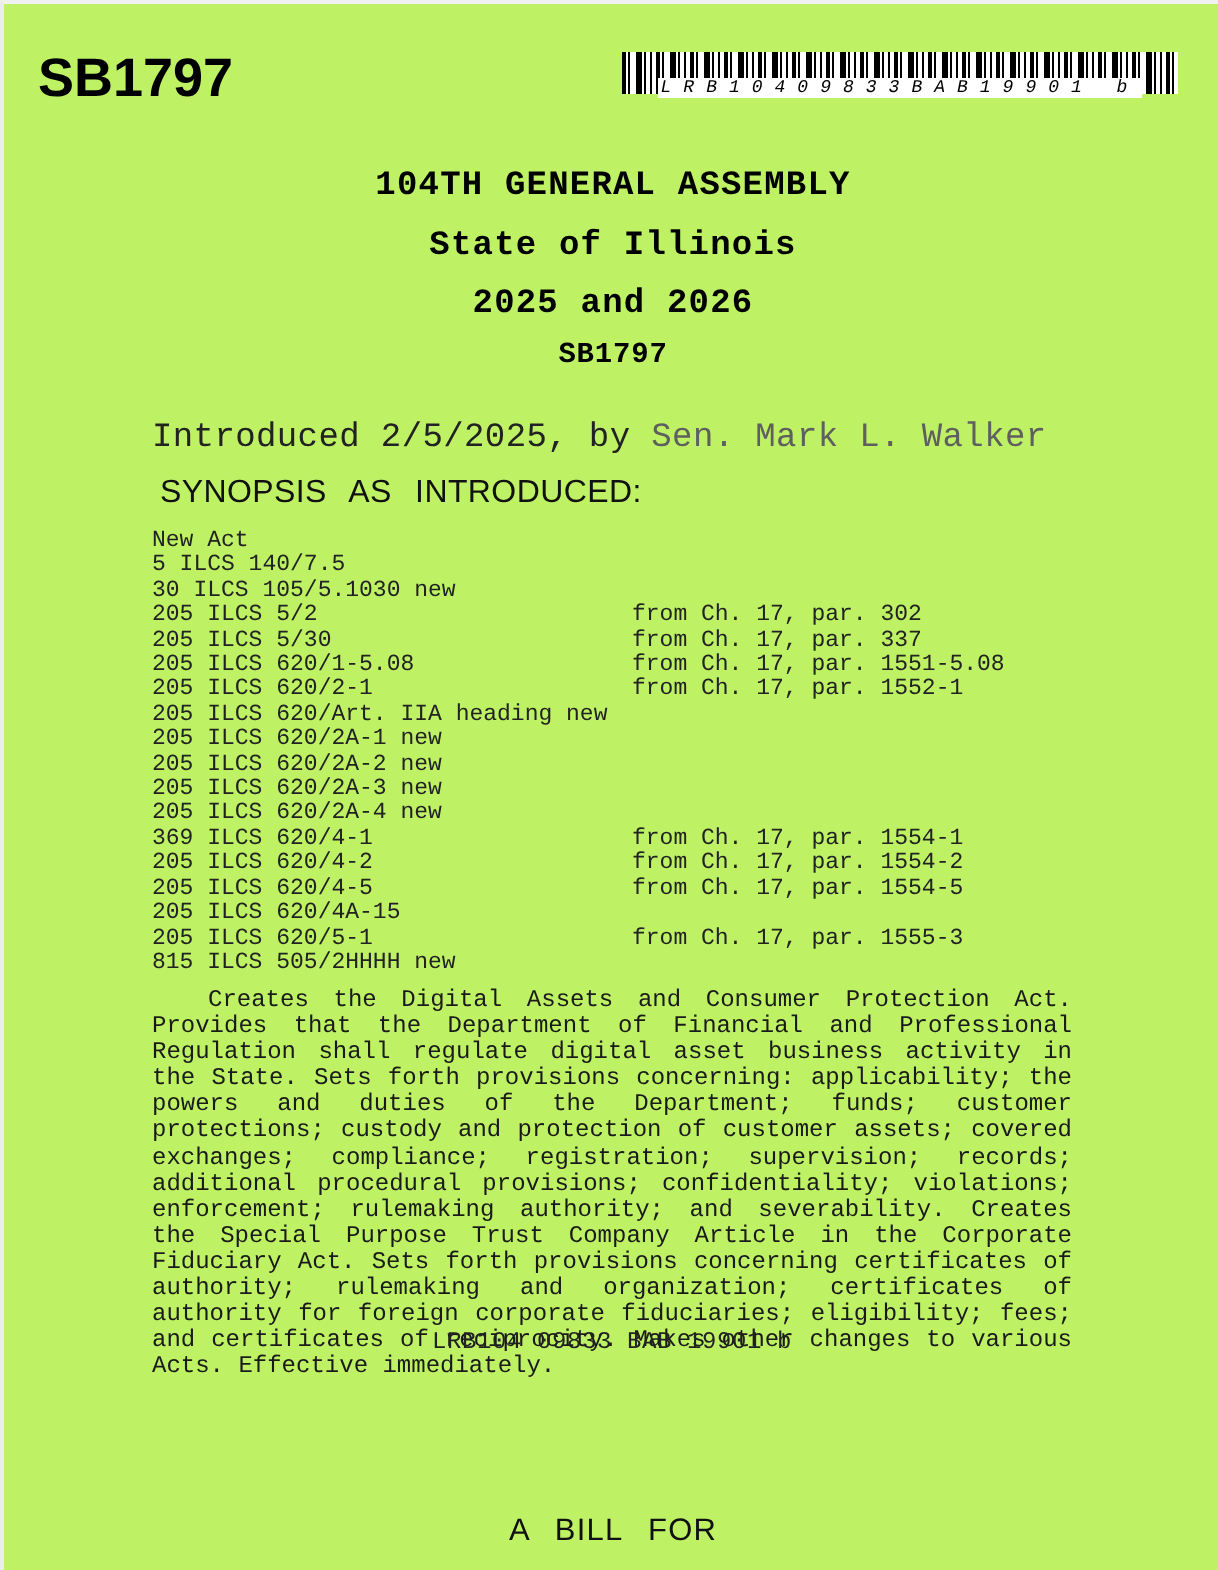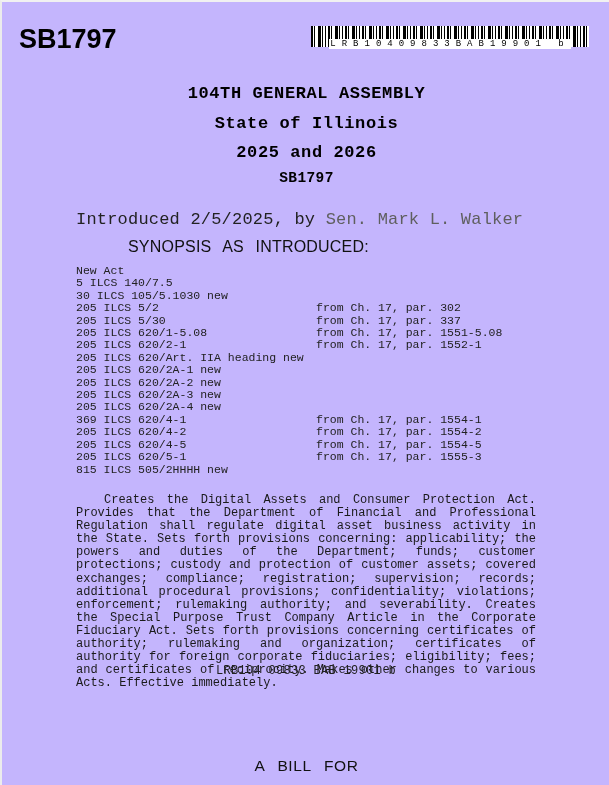--- a/index.html
+++ b/index.html
@@ -1,19 +1,19 @@
 <!DOCTYPE html>
 <html><head>
 <meta charset="utf-8">
 <style>
   html,body{margin:0;padding:0;background:#ffffff;}
   .page{
     position:relative;
     width:609px;height:785px;
-    background:#c4b5fd;
+    background:#bef264;
     border-left:2px solid #ececec;
     border-top:2px solid #f1f1f1;
     box-sizing:border-box;
     overflow:hidden;
     color:#111;
   }
   .mono{font-family:"Liberation Mono","DejaVu Sans Mono",monospace;}
   .sans{font-family:"Liberation Sans","DejaVu Sans",sans-serif;}
 
   .bill-no-big{
@@ -29,40 +29,40 @@
       #000 3px,#000 4px,#fff 4px,#fff 7px,
       #000 7px,#000 10px,#fff 10px,#fff 11px,
       #000 11px,#000 12px,#fff 12px,#fff 14px,
       #000 14px,#000 15px,#fff 15px,#fff 17px);
   }
   .barcode-text{
     position:absolute;left:0;right:0;bottom:-2px;
     text-align:center;
     font-family:"Liberation Mono",monospace;
     font-size:9px;line-height:10px;letter-spacing:6px;
-    background:transparent;color:#000;white-space:nowrap;
+    background:transparent;color:#000;white-space:nowrap;font-style:italic;
   }
   .barcode-text span{background:#fff;padding:0 1px;}
 
   .center-line{position:absolute;left:0;width:609px;text-align:center;white-space:nowrap;}
   .h-assembly{top:82px;font-size:17px;font-weight:bold;letter-spacing:0.6px;color:#000;}
   .h-state{top:112px;font-size:17px;font-weight:bold;letter-spacing:0.6px;color:#000;}
   .h-years{top:141px;font-size:17px;font-weight:bold;letter-spacing:0.6px;color:#000;}
   .h-billno{top:168px;font-size:14.5px;font-weight:bold;letter-spacing:0.4px;color:#000;}
 
   .introduced{
     position:absolute;left:74px;top:208px;
     font-size:17px;letter-spacing:0.2px;color:#222;white-space:nowrap;
   }
   .sponsor{color:#5f5f5f;text-decoration:none;}
 
   .synopsis-heading{
     position:absolute;left:78px;top:236px;
     font-size:16px;color:#111;
-    word-spacing:7px;letter-spacing:0.2px;white-space:nowrap;margin-left:48px;
+    word-spacing:7px;letter-spacing:0.2px;white-space:nowrap;
   }
 
   .citations{
     position:absolute;left:74px;top:263px;width:470px;
     font-size:11.5px;line-height:12.4px;color:#222;
   }
   .cit-row{position:relative;white-space:nowrap;}
   .cit-source{position:absolute;left:240px;top:0;}
 
   .synopsis-par{
@@ -111,20 +111,21 @@
       <div class="cit-row"><span>205 ILCS 620/1-5.08</span><span class="cit-source">from Ch. 17, par. 1551-5.08</span></div>
       <div class="cit-row"><span>205 ILCS 620/2-1</span><span class="cit-source">from Ch. 17, par. 1552-1</span></div>
       <div class="cit-row"><span>205 ILCS 620/Art. IIA heading new</span></div>
       <div class="cit-row"><span>205 ILCS 620/2A-1 new</span></div>
       <div class="cit-row"><span>205 ILCS 620/2A-2 new</span></div>
       <div class="cit-row"><span>205 ILCS 620/2A-3 new</span></div>
       <div class="cit-row"><span>205 ILCS 620/2A-4 new</span></div>
       <div class="cit-row"><span>369 ILCS 620/4-1</span><span class="cit-source">from Ch. 17, par. 1554-1</span></div>
       <div class="cit-row"><span>205 ILCS 620/4-2</span><span class="cit-source">from Ch. 17, par. 1554-2</span></div>
       <div class="cit-row"><span>205 ILCS 620/4-5</span><span class="cit-source">from Ch. 17, par. 1554-5</span></div>
+      <div class="cit-row"><span>205 ILCS 620/4A-15</span></div>
       <div class="cit-row"><span>205 ILCS 620/5-1</span><span class="cit-source">from Ch. 17, par. 1555-3</span></div>
       <div class="cit-row"><span>815 ILCS 505/2HHHH new</span></div>
     </div>
 
   <div class="synopsis-par mono">Creates the Digital Assets and Consumer Protection Act. Provides that the Department of Financial and Professional Regulation shall regulate digital asset business activity in the State. Sets forth provisions concerning: applicability; the powers and duties of the Department; funds; customer protections; custody and protection of customer assets; covered exchanges; compliance; registration; supervision; records; additional procedural provisions; confidentiality; violations; enforcement; rulemaking authority; and severability. Creates the Special Purpose Trust Company Article in the Corporate Fiduciary Act. Sets forth provisions concerning certificates of authority; rulemaking and organization; certificates of authority for foreign corporate fiduciaries; eligibility; fees; and certificates of reciprocity. Makes other changes to various Acts. Effective immediately.</div>
 
   <div class="lrb-line mono">LRB104 09833 BAB 19901 b</div>
 
   <div class="a-bill-for sans">A BILL FOR</div>
 

